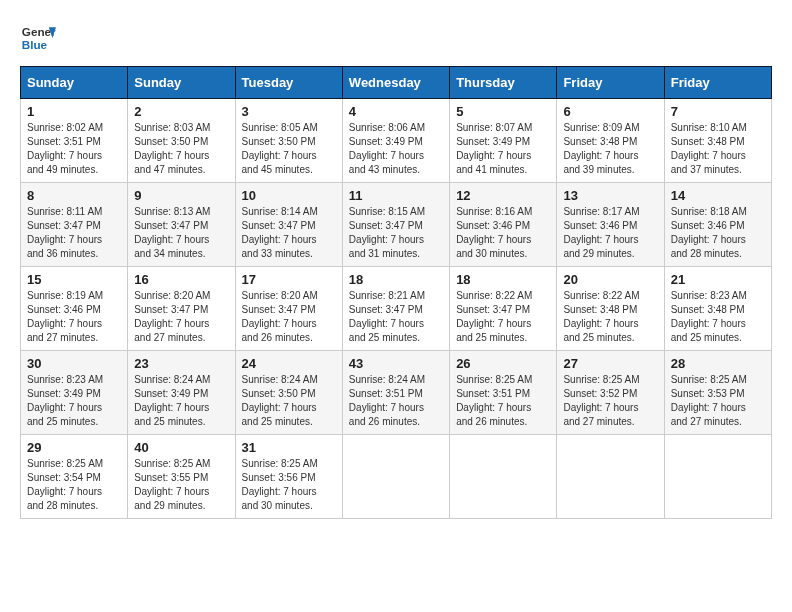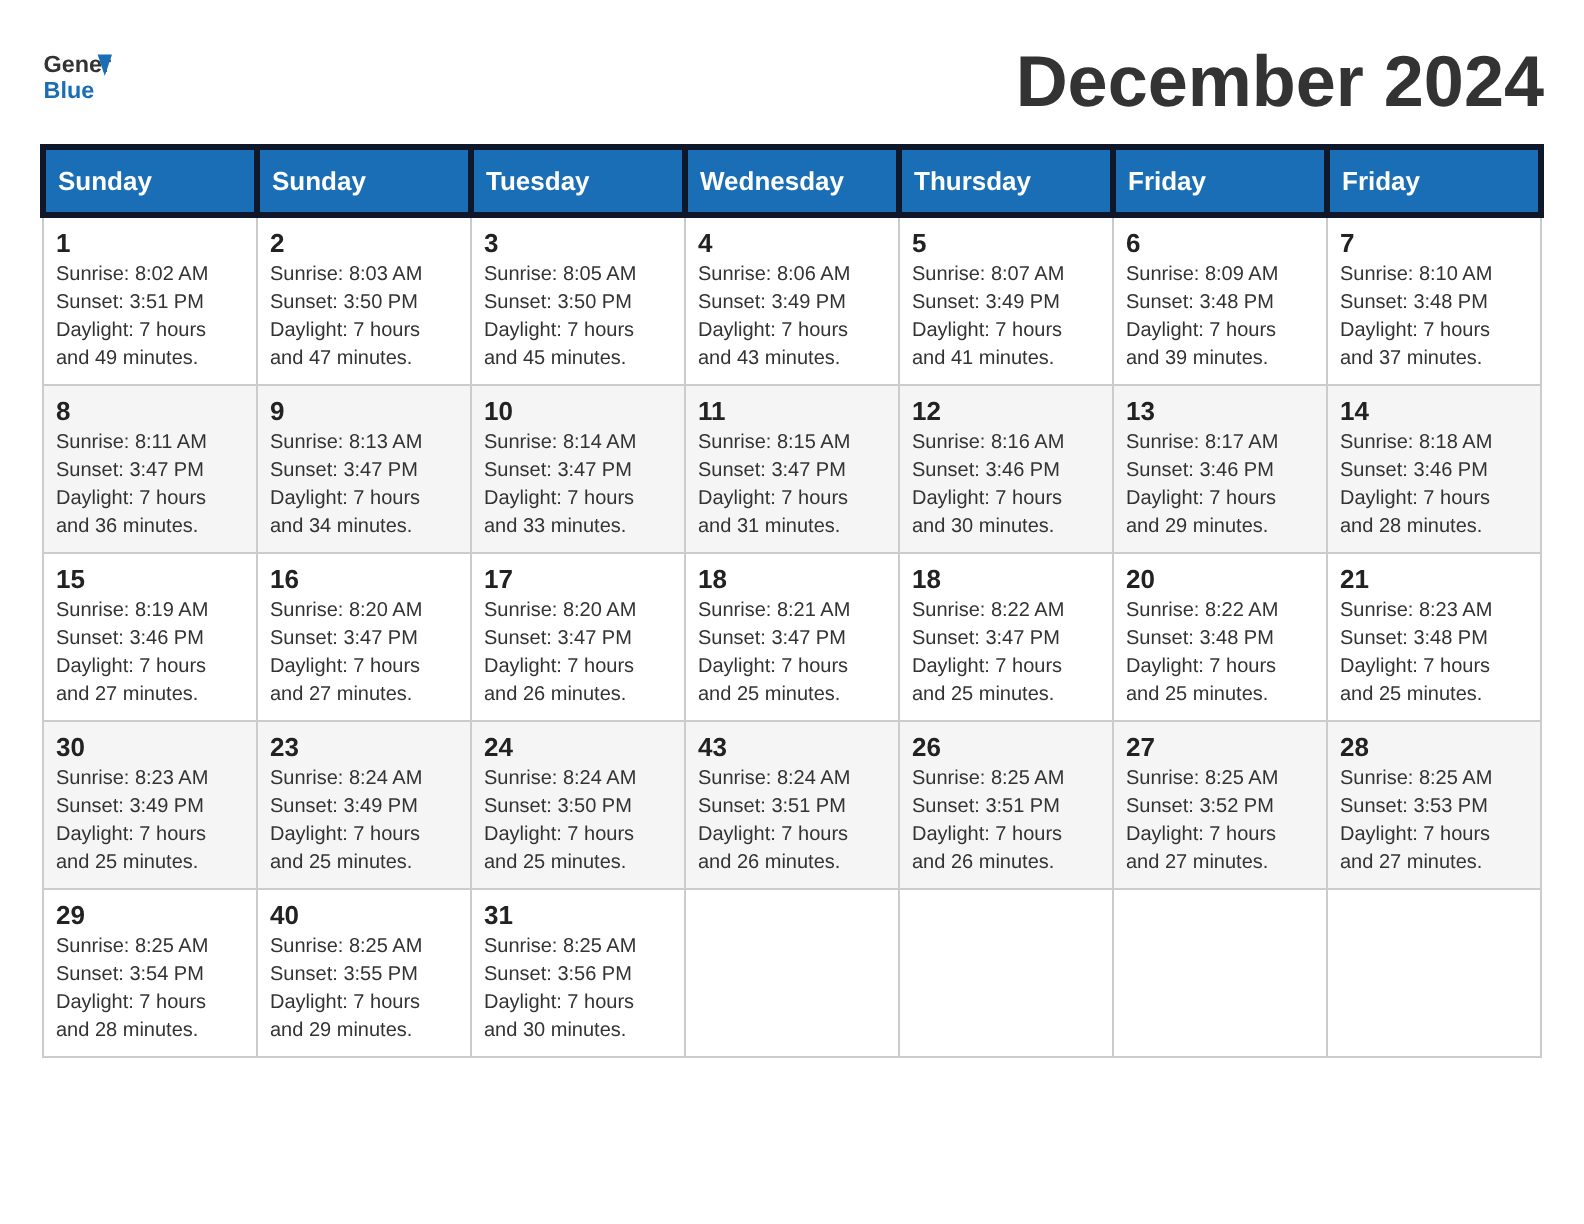--- a/index.html
+++ b/index.html
@@ -42,21 +42,21 @@
       border-collapse: collapse;
       font-size: 11px;
     }
     .calendar-table th {
       background-color: #1a6eb5;
       color: #fff;
       padding: 8px 6px;
       text-align: left;
       font-size: 13px;
       font-weight: bold;
-      border: 3px solid #0f172a;
+      border: 1px solid #0f172a;
     }
     .calendar-table td {
       border: 1px solid #ccc;
       vertical-align: top;
       padding: 5px 6px;
       width: 107px;
       min-height: 80px;
       background: #fff;
     }
     .calendar-table tr:nth-child(even) td {
@@ -83,21 +83,20 @@
 
 <div class="header-section">
   <div class="logo">
     <svg class="logo-icon" viewBox="0 0 40 40" xmlns="http://www.w3.org/2000/svg">
       <text x="2" y="18" font-size="13" font-weight="bold" fill="#333" font-family="Arial">General</text>
       <text x="2" y="32" font-size="13" font-weight="bold" fill="#1a6eb5" font-family="Arial">Blue</text>
       <polygon points="32,8 40,8 36,20" fill="#1a6eb5"></polygon>
     </svg>
   </div>
   <div class="title-section">
-    <div class="month-title">December 2024</div>
   </div>
 </div>
 
 <table class="calendar-table">
   <thead>
     <tr id="weekday-header">
     <th>Sunday</th>
         <th>Sunday</th>
         <th>Tuesday</th>
         <th>Wednesday</th>

